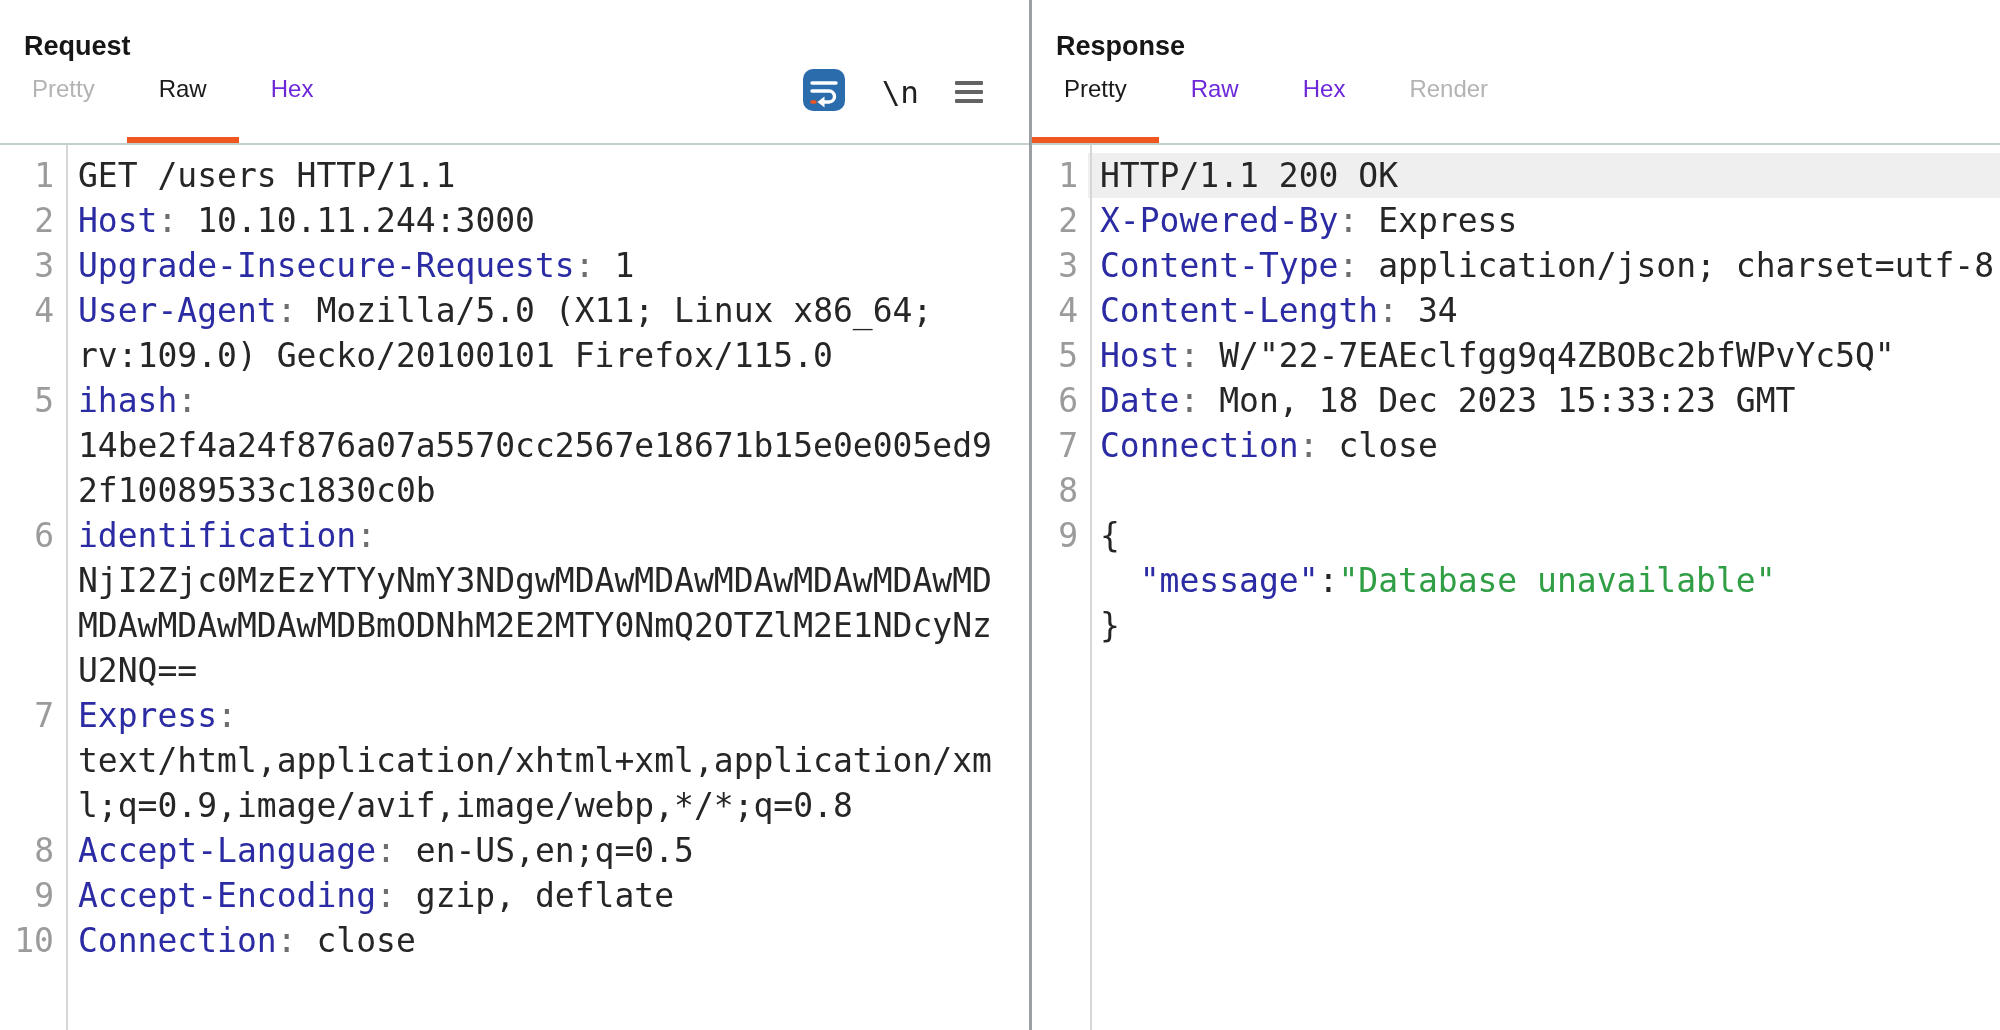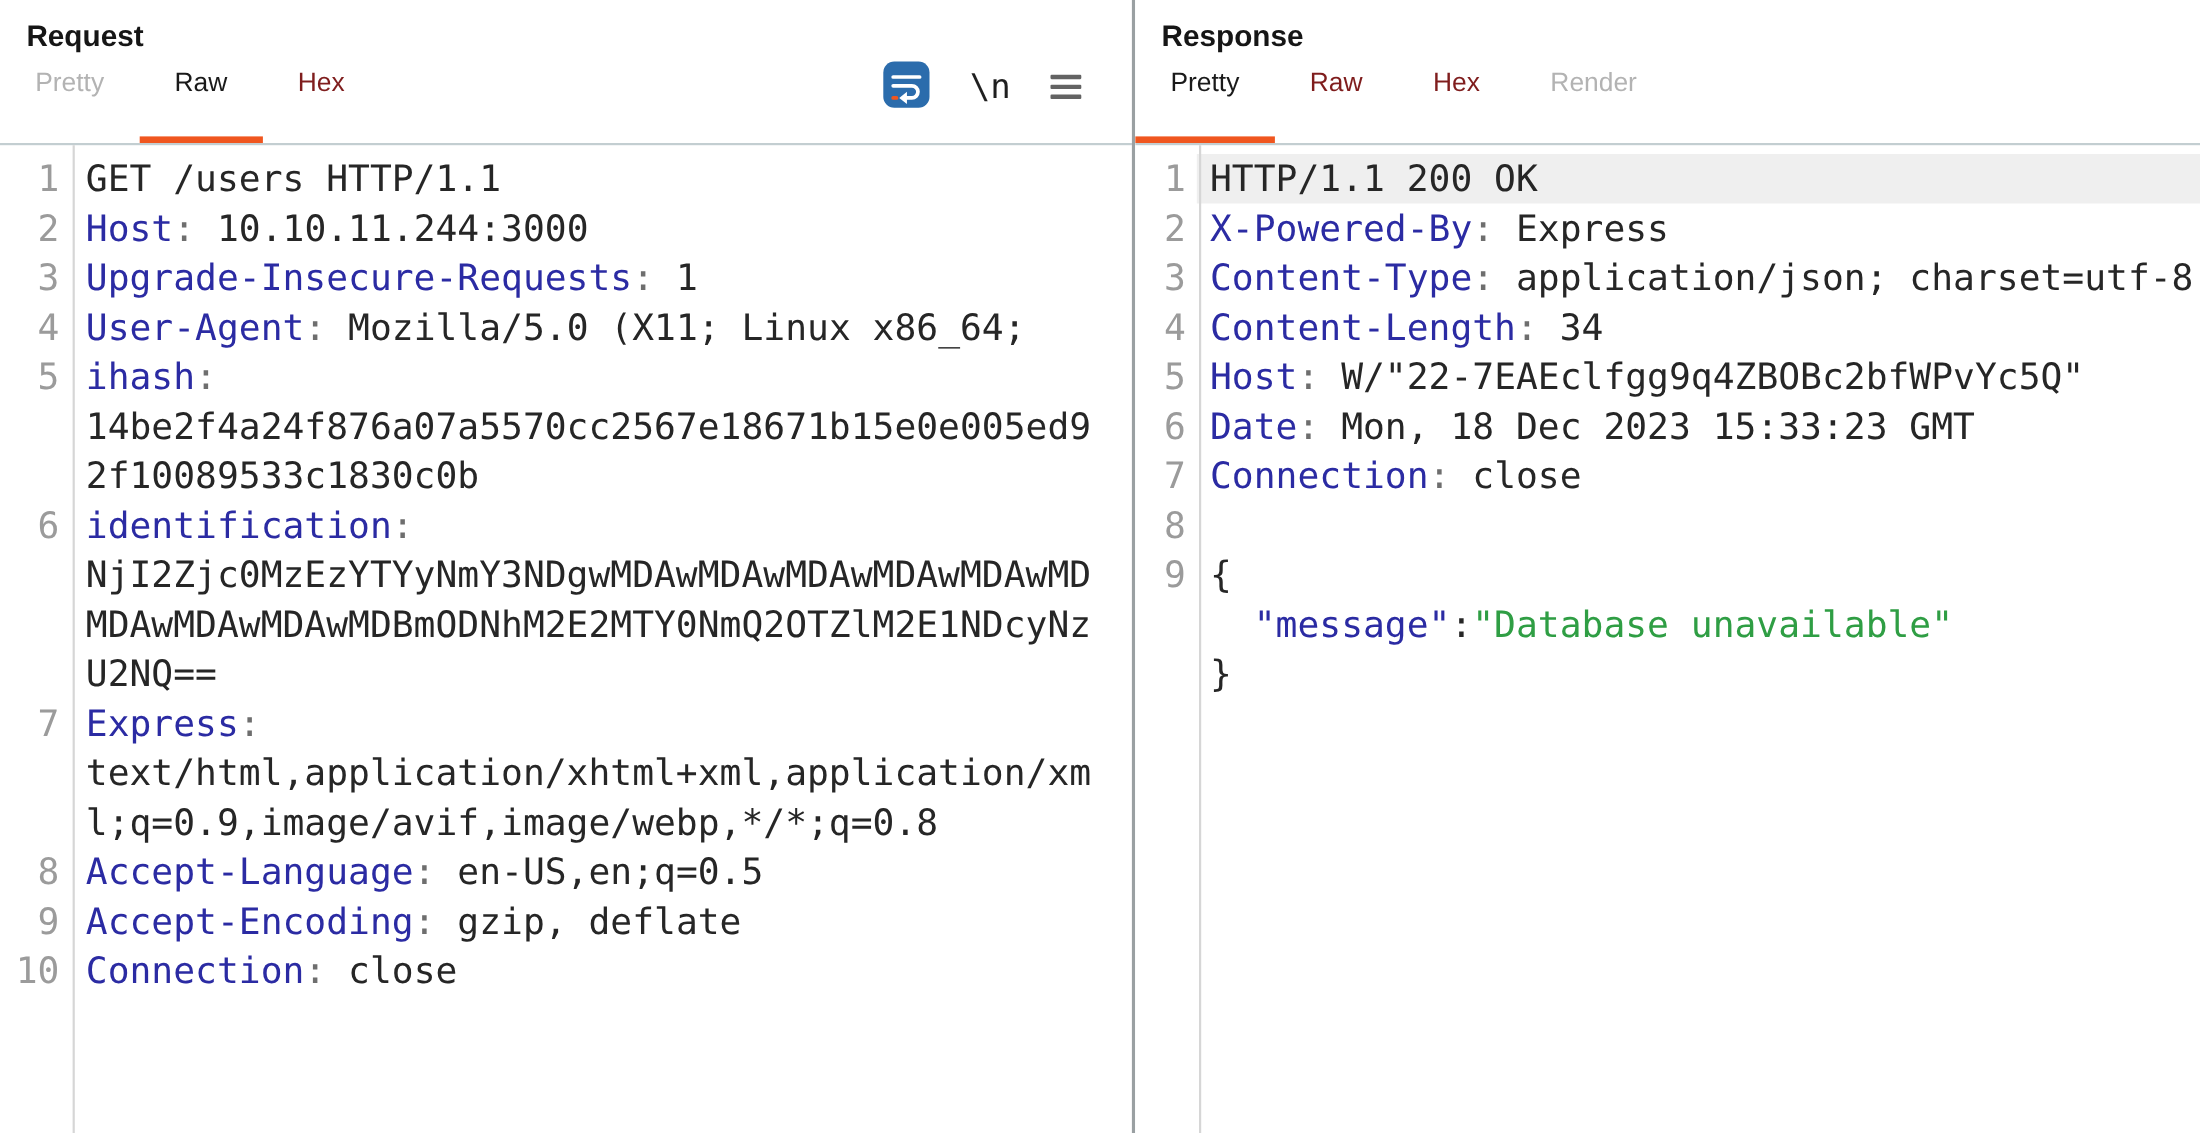--- a/index.html
+++ b/index.html
@@ -4,27 +4,27 @@
 <style>
   :root{
     --orange:#f0561f; --hdr:#2b2ba3; --val:#262626; --punct:#6e6e6e;
     --green:#2f9e44; --lnum:#9b9b9b; --hl:#efefef; --tabdis:#b3b3b3;
     --tabline:#c3ced1; --divider:#9aa0a2; --gutline:#d6d6d6; --iconblue:#2b6cac;
   }
   *{margin:0;padding:0;box-sizing:border-box;}
   html,body{width:2000px;height:1030px;overflow:hidden;background:#ffffff;
     font-family:"Liberation Sans", sans-serif;}
   .wrap{display:flex;width:2000px;height:1030px;}
-  .panel{height:1030px;padding-top:18px;overflow:hidden;background:#fff;}
+  .panel{height:1030px;padding-top:31px;overflow:hidden;background:#fff;}
   .panel.left{width:1029px;}
   .panel.right{flex:1;}
   .splitter{width:3px;background:var(--divider);height:1030px;flex:0 0 3px;}
   .title{font-size:27px;font-weight:bold;color:#161616;line-height:30px;margin-left:24px;}
   .tabbar{display:flex;border-bottom:2px solid var(--tabline);margin-top:6px;align-items:stretch;}
-  .tab{position:relative;padding:8px 32px 40px 32px;font-size:24px;color:#7f1d1d;cursor:default;}
+  .tab{position:relative;padding:8px 32px 40px 32px;font-size:24px;color:#6d28d9;cursor:default;}
   .tab.selected{color:#1a1a1a;}
   .tab.selected::after{content:"";position:absolute;left:0;right:0;bottom:0;height:6px;background:var(--orange);}
   .tab.disabled{color:var(--tabdis);}
   .toolbar{margin-left:auto;display:flex;align-items:center;gap:36px;padding-right:46px;padding-bottom:26px;}
   .nl-glyph{font-family:"DejaVu Sans Mono", monospace;font-size:31px;color:#1f1f1f;font-weight:500;}
   .burger{display:flex;flex-direction:column;gap:5px;}
   .burger i{display:block;width:28px;height:4px;background:#636363;border-radius:1px;}
   .code{position:relative;padding-top:8px;font-family:"DejaVu Sans Mono", monospace;
         font-size:33px;line-height:45px;color:var(--val);height:100%;}
   .code::before{content:"";position:absolute;top:0;bottom:0;width:2px;background:var(--gutline);}
@@ -80,20 +80,24 @@
         </div>
         <div class="row">
           <span class="gut">3</span>
           <span class="txt"><span class="seg-h">Upgrade-Insecure-Requests</span><span class="seg-p">: </span><span class="seg-v">1</span></span>
         </div>
         <div class="row">
           <span class="gut">4</span>
           <span class="txt"><span class="seg-h">User-Agent</span><span class="seg-p">: </span><span class="seg-v">Mozilla/5.0 (X11; Linux x86_64;</span></span>
         </div>
         <div class="row">
+          <span class="gut"></span>
+          <span class="txt"><span class="seg-v">rv:109.0) Gecko/20100101 Firefox/115.0</span></span>
+        </div>
+        <div class="row">
           <span class="gut">5</span>
           <span class="txt"><span class="seg-h">ihash</span><span class="seg-p">:</span></span>
         </div>
         <div class="row">
           <span class="gut"></span>
           <span class="txt"><span class="seg-v">14be2f4a24f876a07a5570cc2567e18671b15e0e005ed9</span></span>
         </div>
         <div class="row">
           <span class="gut"></span>
           <span class="txt"><span class="seg-v">2f10089533c1830c0b</span></span>

